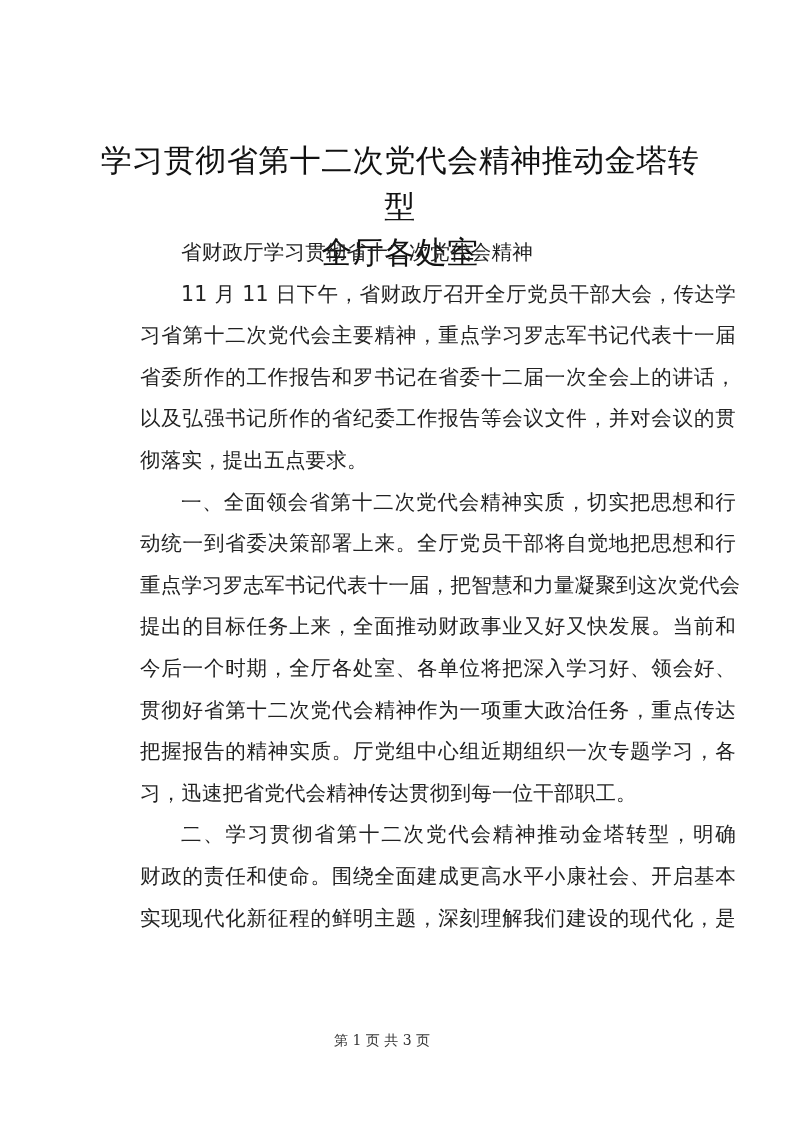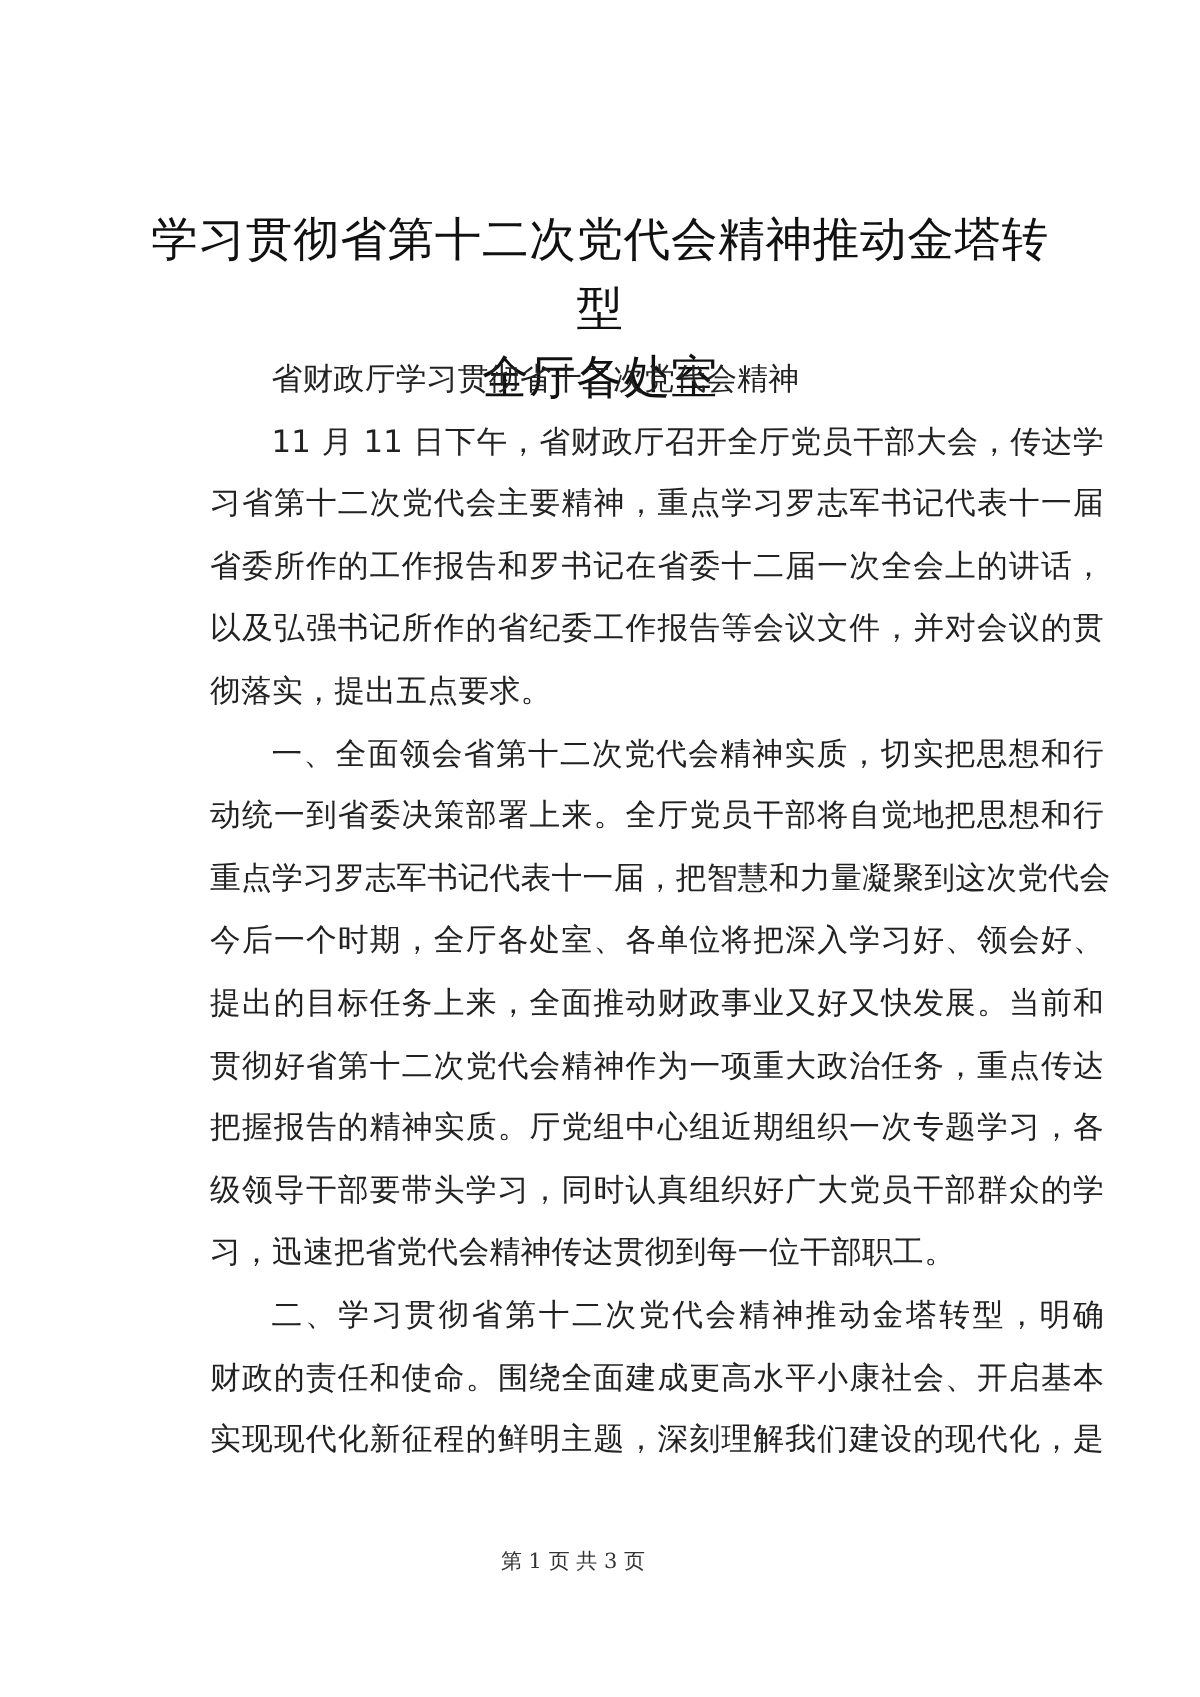--- a/index.html
+++ b/index.html
@@ -37,25 +37,24 @@
       <div class="line">习省第十二次党代会主要精神，重点学习罗志军书记代表十一届</div>
       <div class="line">省委所作的工作报告和罗书记在省委十二届一次全会上的讲话，</div>
       <div class="line">以及弘强书记所作的省纪委工作报告等会议文件，并对会议的贯</div>
       <div class="line last">彻落实，提出五点要求。</div>
     </div>
 
     <div>
       <div class="line indent">一、全面领会省第十二次党代会精神实质，切实把思想和行</div>
       <div class="line">动统一到省委决策部署上来。全厅党员干部将自觉地把思想和行</div>
       <div class="line">重点学习罗志军书记代表十一届，把智慧和力量凝聚到这次党代会</div>
+      <div class="line">提出的目标任务上来，全面推动财政事业又好又快发展。当前和</div>
       <div class="line">今后一个时期，全厅各处室、各单位将把深入学习好、领会好、</div>
-      <div class="line">提出的目标任务上来，全面推动财政事业又好又快发展。当前和</div>
       <div class="line">贯彻好省第十二次党代会精神作为一项重大政治任务，重点传达</div>
       <div class="line">把握报告的精神实质。厅党组中心组近期组织一次专题学习，各</div>
-      <div class="line">级领导干部要带头学习，同时认真组织好广大党员干部群众的学</div>
       <div class="line last">习，迅速把省党代会精神传达贯彻到每一位干部职工。</div>
     </div>
 
     <div>
       <div class="line indent">二、学习贯彻省第十二次党代会精神推动金塔转型，明确</div>
       <div class="line">财政的责任和使命。围绕全面建成更高水平小康社会、开启基本</div>
       <div class="line">实现现代化新征程的鲜明主题，深刻理解我们建设的现代化，是</div>
     </div>
   </div>
 

